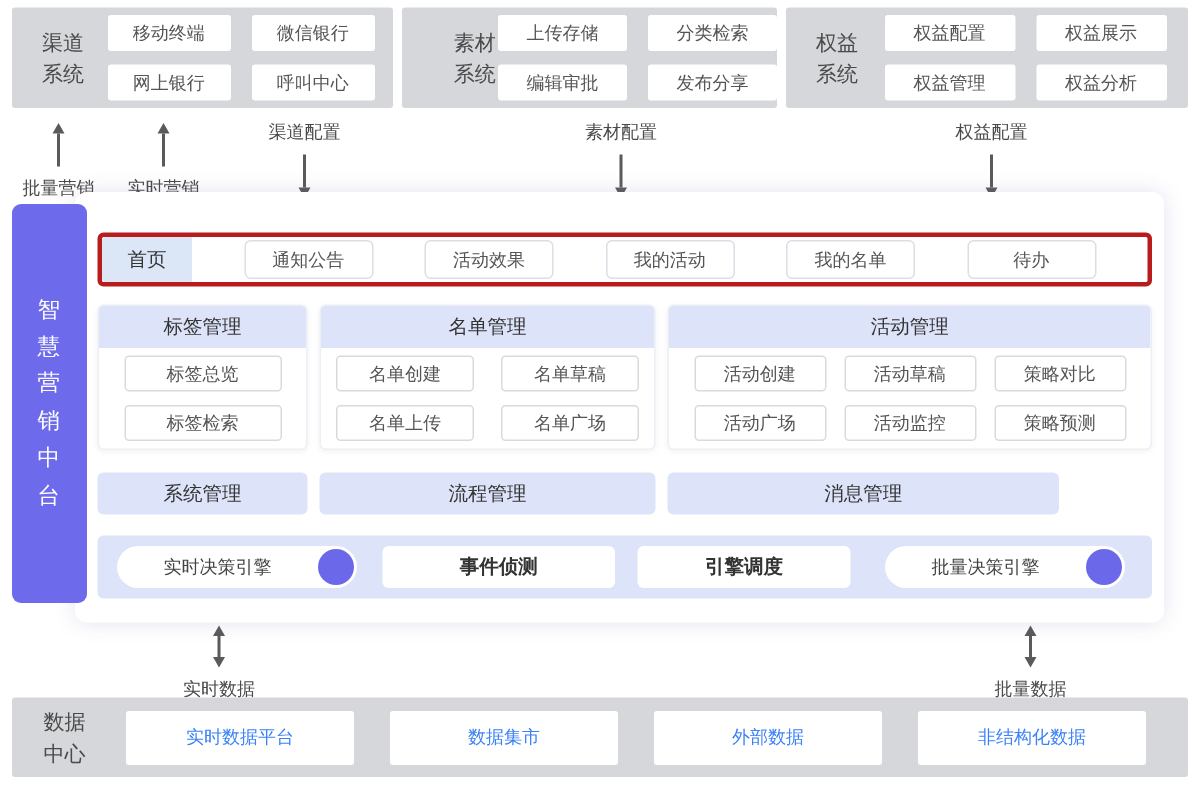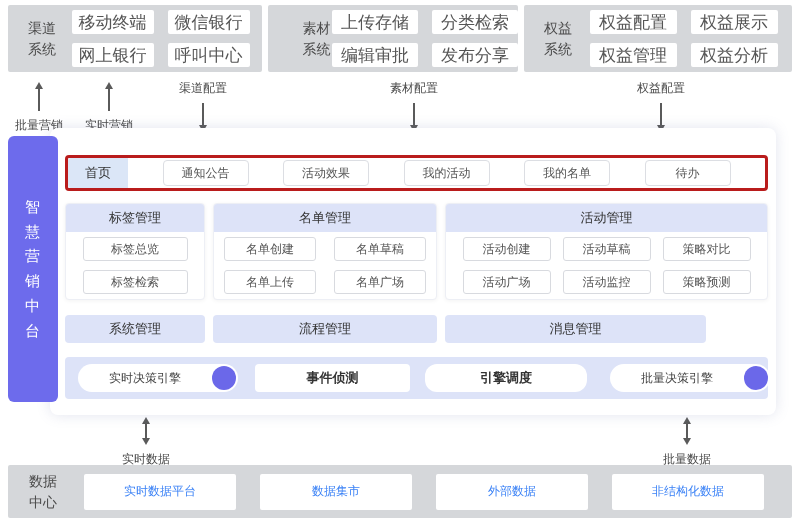--- a/index.html
+++ b/index.html
@@ -4,21 +4,21 @@
 <style>
   * { margin:0; padding:0; box-sizing:border-box; }
   html,body { background:#fff; }
   body { font-family:"Liberation Sans","DejaVu Sans",sans-serif; }
   .stage { position:relative; width:800px; height:524px; background:#fff; overflow:hidden; }
 
   
   .gray-card { position:absolute; background:#D5D7DA; border-radius:2px; display:flex; align-items:center; }
   .sys-label { width:34px; margin-left:17px; font-size:14px; color:#4A4A4A; text-align:center; line-height:1.45; word-break:break-all; }
   .sys-grid { flex:1; display:grid; grid-template-rows:24px 24px; gap:9px 14px; justify-content:center; align-content:center; }
-  .chip { background:#fff; border-radius:2px; display:flex; align-items:center; justify-content:center; font-size:17px; color:#555; }
+  .chip { background:#fff; border-radius:2px; display:flex; align-items:center; justify-content:center; font-size:12px; color:#555; }
 
   #card-channel { left:8px;  top:5px; width:254px; height:67px; }
   #card-channel .sys-grid { grid-template-columns:82px 82px; }
   #card-material { left:268px; top:5px; width:250px; height:67px;padding-left:16px; }
   #card-material .sys-grid { grid-template-columns:86px 86px; }
   #card-rights { left:524px; top:5px; width:268px; height:67px; }
   #card-rights .sys-grid { grid-template-columns:87px 87px; }
 
   
   .flow { position:absolute; width:58px; display:flex; flex-direction:column; align-items:center; }
@@ -71,21 +71,21 @@
 
   .engine-strip { position:absolute; left:15px; top:229px; width:703px; height:42px; background:#DDE3F8;
                   border-radius:4px; display:flex; align-items:center; }
   .pill { position:relative; width:160px; height:28px; background:#fff; border-radius:14px; display:flex;
           align-items:center; justify-content:center; font-size:12px; color:#444; padding-right:26px; flex:0 0 auto; }
   .pill-dot { position:absolute; right:2px; top:2px; width:24px; height:24px; border-radius:50%; background:#6B68E9; }
   .ebox { height:28px; background:#fff; border-radius:4px; display:flex; align-items:center; justify-content:center;
           font-size:13px; font-weight:700; color:#333; flex:0 0 auto; }
   #engine-rt { margin-left:13px; }
   #engine-event { margin-left:17px; width:155px; }
-  #engine-sched { margin-left:15px; width:162px;border-radius:12px; }
+  #engine-sched { margin-left:15px; width:142px; }
   #engine-batch { margin-left:23px; }
 
   
   #card-datacenter { left:8px; top:465px; width:784px; height:53px; }
   #card-datacenter .sys-label { margin-left:18px; }
   .dc-items { flex:1; display:flex; align-items:center; gap:24px; margin:0 28px 0 24px; }
   .dc-chip { flex:1; height:36px; background:#fff; border-radius:2px; display:flex; align-items:center;
              justify-content:center; font-size:12px; color:#3b82f6; }
 </style>
 </head>

